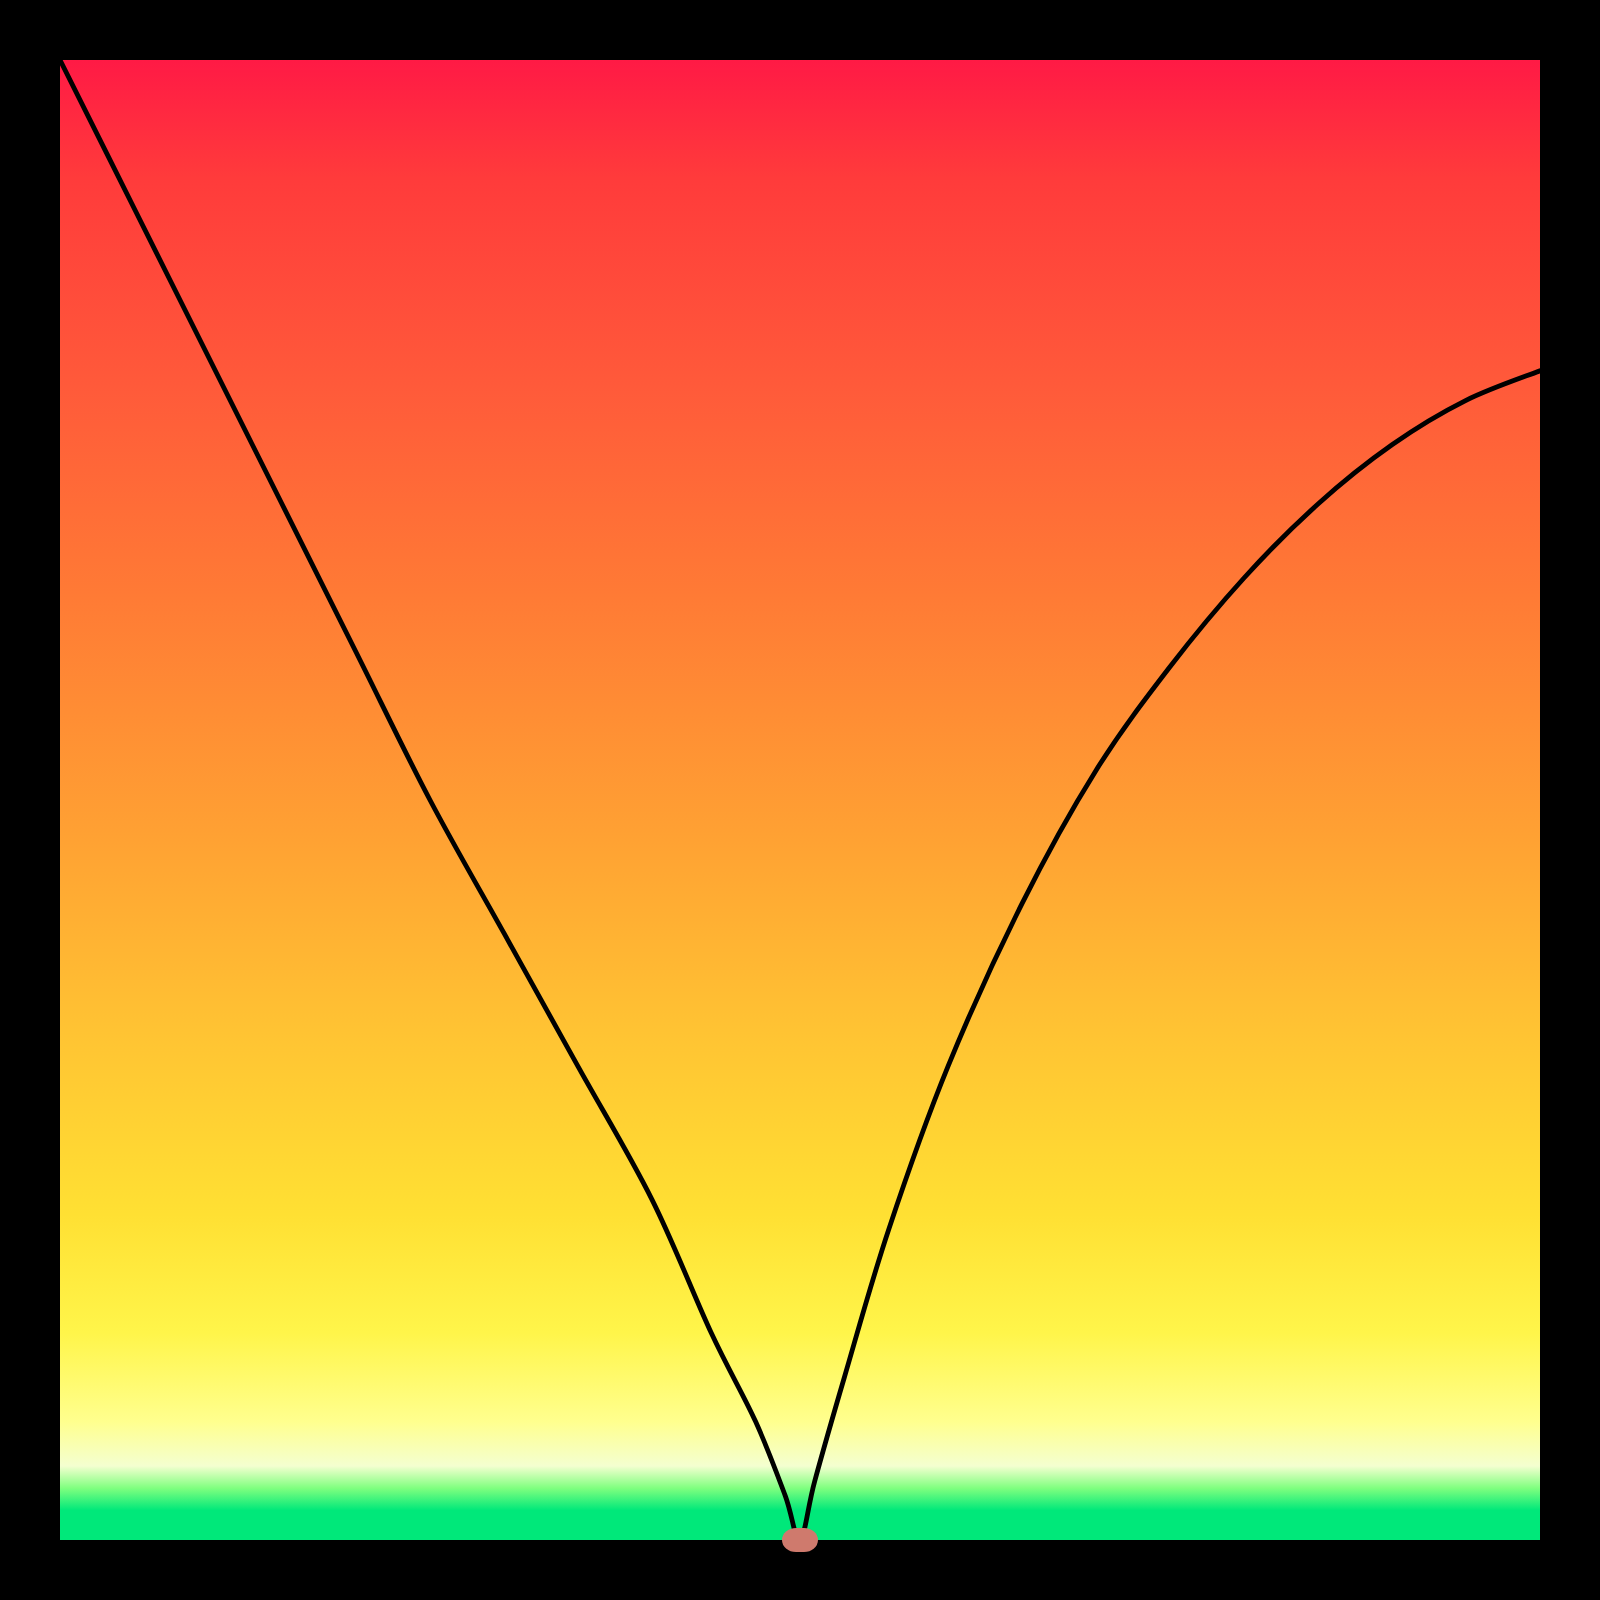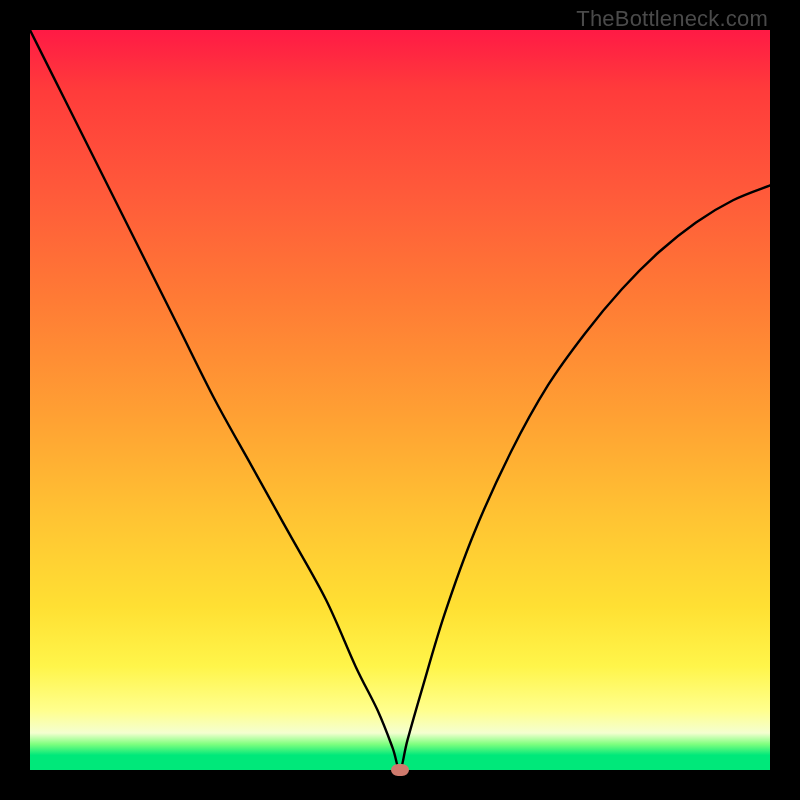--- a/index.html
+++ b/index.html
@@ -75,15 +75,14 @@
   <div class="plot-area">
 
     <svg class="curve-svg" viewBox="0 0 740 740" preserveAspectRatio="none">
       <path id="curve-path" fill="none" stroke="#000" stroke-width="2.4" stroke-linejoin="round" stroke-linecap="round" d="M 0 0 C 6.166666666666667 12.333333333333334 24.666666666666664 49.33333333333333 37 74 C 49.333333333333336 98.66666666666667 61.666666666666664 123.33333333333333 74 148 C 86.33333333333333 172.66666666666666 98.66666666666667 197.33333333333334 111 222 C 123.33333333333333 246.66666666666666 135.66666666666666 271.3333333333333 148 296 C 160.33333333333334 320.6666666666667 172.66666666666666 346.56666666666666 185 370 C 197.33333333333334 393.43333333333334 209.66666666666666 414.40000000000003 222 436.6 C 234.33333333333334 458.8 246.66666666666666 481 259 503.2 C 271.3333333333333 525.4 284.9 547.5999999999999 296 569.8 C 307.1 592 316.9666666666667 617.9 325.6 636.4 C 334.23333333333335 654.9 341.6333333333333 667.2333333333333 347.79999999999995 680.8 C 353.9666666666666 694.3666666666666 358.9 707.9333333333333 362.59999999999997 717.8 C 366.29999999999995 727.6666666666666 367.5333333333333 741.2333333333333 370 740 C 372.4666666666667 738.7666666666667 373.70000000000005 723.9666666666667 377.40000000000003 710.4 C 381.1 696.8333333333333 386.03333333333336 679.5666666666667 392.20000000000005 658.6 C 398.36666666666673 637.6333333333333 405.7666666666667 610.5 414.40000000000003 584.6 C 423.03333333333336 558.7 432.9 530.3333333333334 444 503.2 C 455.1 476.06666666666666 468.6666666666667 446.4666666666667 481 421.8 C 493.3333333333333 397.1333333333333 505.6666666666667 374.93333333333334 518 355.2 C 530.3333333333334 335.46666666666664 542.6666666666666 319.4333333333334 555 303.40000000000003 C 567.3333333333334 287.3666666666667 579.6666666666666 272.56666666666666 592 259 C 604.3333333333334 245.43333333333334 616.6666666666666 233.1 629 222 C 641.3333333333334 210.9 653.6666666666666 201.03333333333333 666 192.39999999999998 C 678.3333333333334 183.76666666666662 690.6666666666666 176.3666666666666 703 170.19999999999993 C 715.3333333333334 164.03333333333327 733.8333333333334 157.86666666666665 740 155.39999999999998"></path>
     </svg>
 
     <div id="min-marker" class="marker" style="left: 370px; top: 740px; background: rgb(207, 122, 109);"></div>
 
   </div>
 
-  <div class="watermark">TheBottleneck.com</div>
 
 </div>
 
 </body></html>

